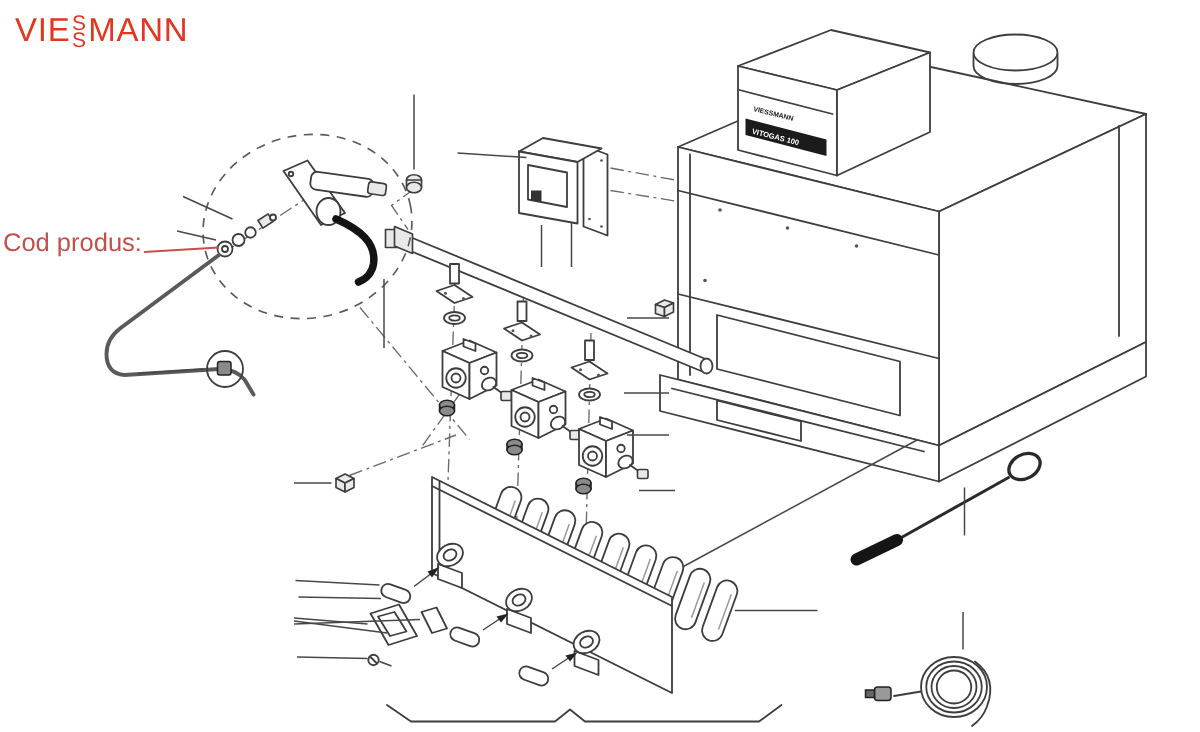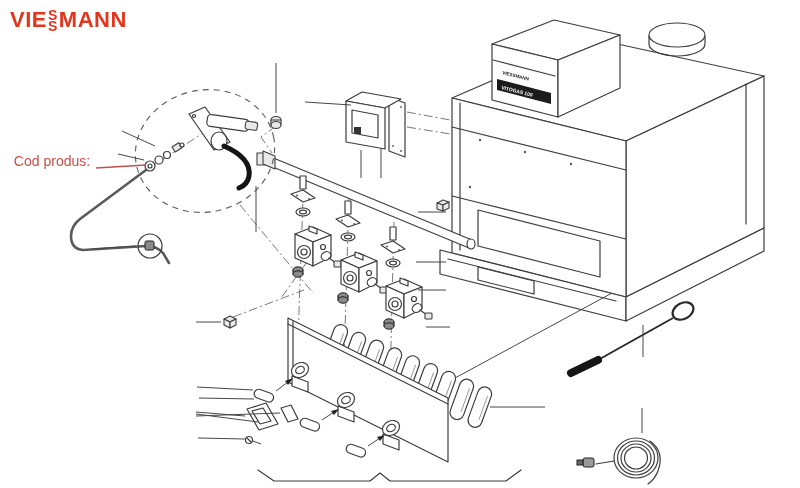--- a/index.html
+++ b/index.html
@@ -12,26 +12,26 @@
   .fg{stroke:var(--line);stroke-width:1.1;fill:#e9e9e9;stroke-linejoin:round;}
   .fd{stroke:#222;stroke-width:1;fill:#8a8a8a;}
   .dd{stroke:#6a6a6a;stroke-width:0.9;fill:none;stroke-dasharray:9 3 2 3;}
   .ldr{stroke:#474747;stroke-width:1;fill:none;}
   .red-ldr{stroke:var(--label-red);stroke-width:1.4;fill:none;}
   .dash-oval{stroke:#5a5a5a;stroke-width:1.1;fill:none;stroke-dasharray:6 5;}
   .cable{stroke:#141414;stroke-width:5;fill:none;stroke-linecap:round;}
   .dot{fill:#555;}
   
   .logo{position:absolute;left:10px;top:9px;display:flex;align-items:center;
-        color:var(--brand-red);font-weight:bold;font-size:22px;letter-spacing:.5px;line-height:22px;}
+        color:var(--brand-red);font-weight:normal;font-size:22px;letter-spacing:.5px;line-height:22px;}
   .logo .ss{display:inline-flex;flex-direction:column;align-items:center;
             font-size:14px;line-height:11px;margin:0 1px;transform:translateY(1px);}
   
-  .product-code{position:absolute;left:2px;top:150px;width:100px;text-align:center;
-                color:var(--label-red);font-size:14px;line-height:23px;}
+  .product-code{position:absolute;left:2px;top:150px;width:100px;
+                color:var(--label-red);font-size:17px;line-height:23px;}
 </style>
 </head>
 <body>
 
 <div class="canvas">
 
 <svg width="800" height="488" viewBox="0 0 800 488">
   <defs>
 
     <g id="valve">

